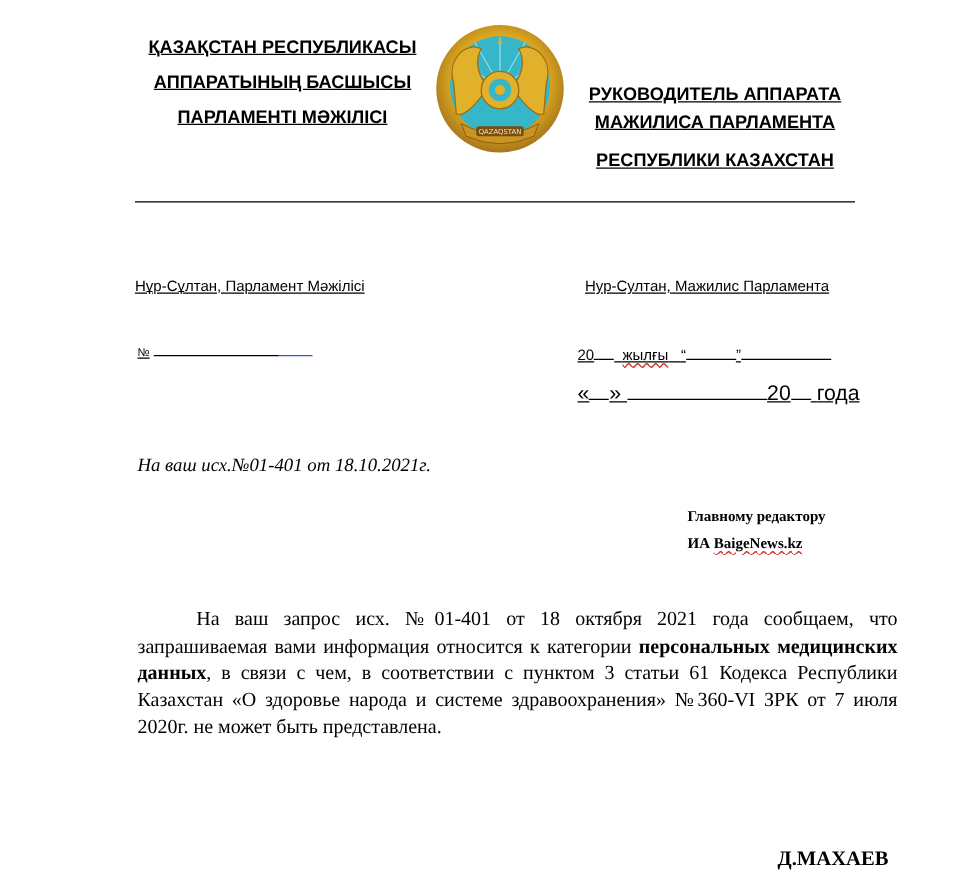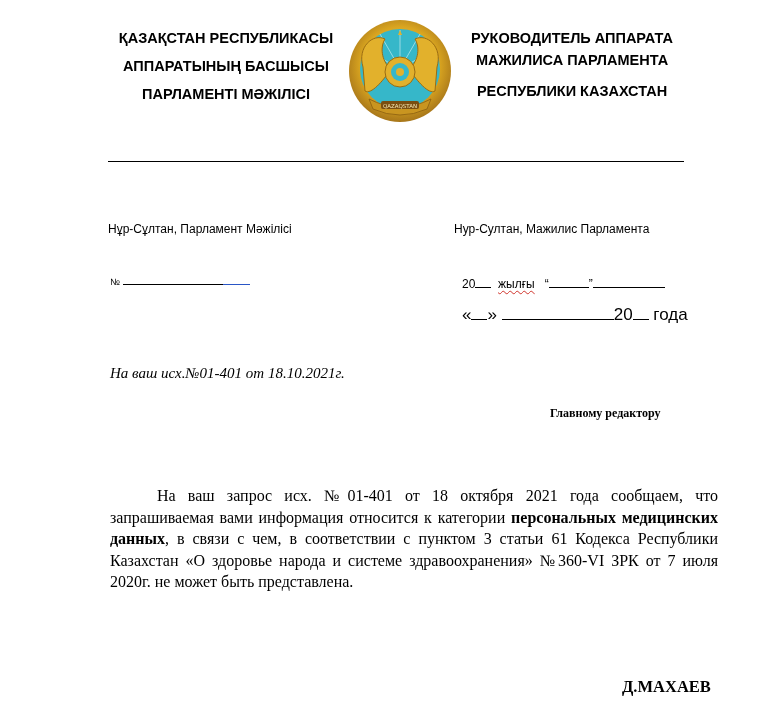--- a/index.html
+++ b/index.html
@@ -1,37 +1,37 @@
 <!DOCTYPE html>
 <html><head>
 <meta charset="utf-8">
 <style>
   html, body { margin: 0; padding: 0; }
   body {
     width: 775px; height: 711px; background: #ffffff; position: relative; overflow: hidden;
     color: #000;
   }
-  .sans { font-family: "Liberation Sans", "DejaVu Sans", sans-serif; }
+  .sans { font-family: "Liberation Sans", "DejaVu Sans", sans-serif; text-decoration: underline; }
   .serif { font-family: "Liberation Serif", "DejaVu Serif", serif; }
 
   .hdr { position: absolute; font-weight: bold; font-size: 14.5px; text-align: center; }
   .hdr-left { left: 108px; width: 236px; top: 28px; }
   .hdr-left div { height: 28px; line-height: 20px; }
   .hdr-right { left: 456px; width: 232px; top: 28px; }
-  .hdr-right .l1 { line-height: 20px; height: 22px; }
+  .hdr-right .l1 { line-height: 20px; height: 22px; margin-top: 38px; }
   .hdr-right .l2 { line-height: 20px; height: 31px; }
   .hdr-right .l3 { line-height: 20px; }
 
   .emblem { position: absolute; left: 343px; top: 17px; width: 114px; height: 108px; }
 
   .rule { position: absolute; left: 108px; top: 161px; width: 576px; height: 0; border-top: 1.3px solid #000; }
 
   .small { position: absolute; font-size: 12px; }
   .loc-left { left: 108px; top: 222px; text-align: center; }
-  .loc-right { left: 454px; top: 222px; }
+  .loc-right { left: 468px; top: 222px; }
   .num-left { left: 110px; top: 277px; font-size: 9px; }
   .num-left .blank { display: inline-block; width: 100px; border-bottom: 1px solid #000; vertical-align: baseline; margin-left: 3px; }
   .num-left .blank2 { display: inline-block; width: 27px; border-bottom: 1.5px double #2a56c6; height: 3px; vertical-align: baseline; }
   .date-right { left: 462px; top: 277px; font-size: 12px; }
   .date-right2 { left: 462px; top: 305px; font-size: 17px; }
   .u { display: inline-block; border-bottom: 1px solid #000; height: 10px; vertical-align: baseline; }
   .squiggle { text-decoration: underline wavy #d0342c; text-decoration-thickness: 1px; text-underline-offset: 2px; }
 
   .ref { position: absolute; left: 110px; top: 365px; font-style: italic; font-size: 15px; }
 
@@ -106,17 +106,18 @@
 <div class="small sans date-right2">
   <span>«</span><span class="u" style="width:16px"></span><span>»</span>
   <span class="u" style="width:112px"></span><span>20</span><span class="u" style="width:16px"></span>
   <span>года</span>
 </div>
 
 <div class="ref serif">На ваш исх.№01-401 от 18.10.2021г.</div>
 
 <div class="addressee serif">
   <div>Главному редактору</div>
+  <div><span>ИА </span><span class="squiggle">BaigeNews.kz</span></div>
 </div>
 
 <div class="body-text serif"><span>На ваш запрос исх. №01-401 от 18 октября 2021 года сообщаем, что запрашиваемая вами информация относится к категории </span><b>персональных медицинских данных</b><span>, в связи с чем, в соответствии с пунктом 3 статьи 61 Кодекса Республики Казахстан «О здоровье народа и системе здравоохранения» №360-VI ЗРК от 7 июля 2020г. не может быть представлена.</span></div>
 
 <div class="signature serif">Д.МАХАЕВ</div>
 
 </body></html>

